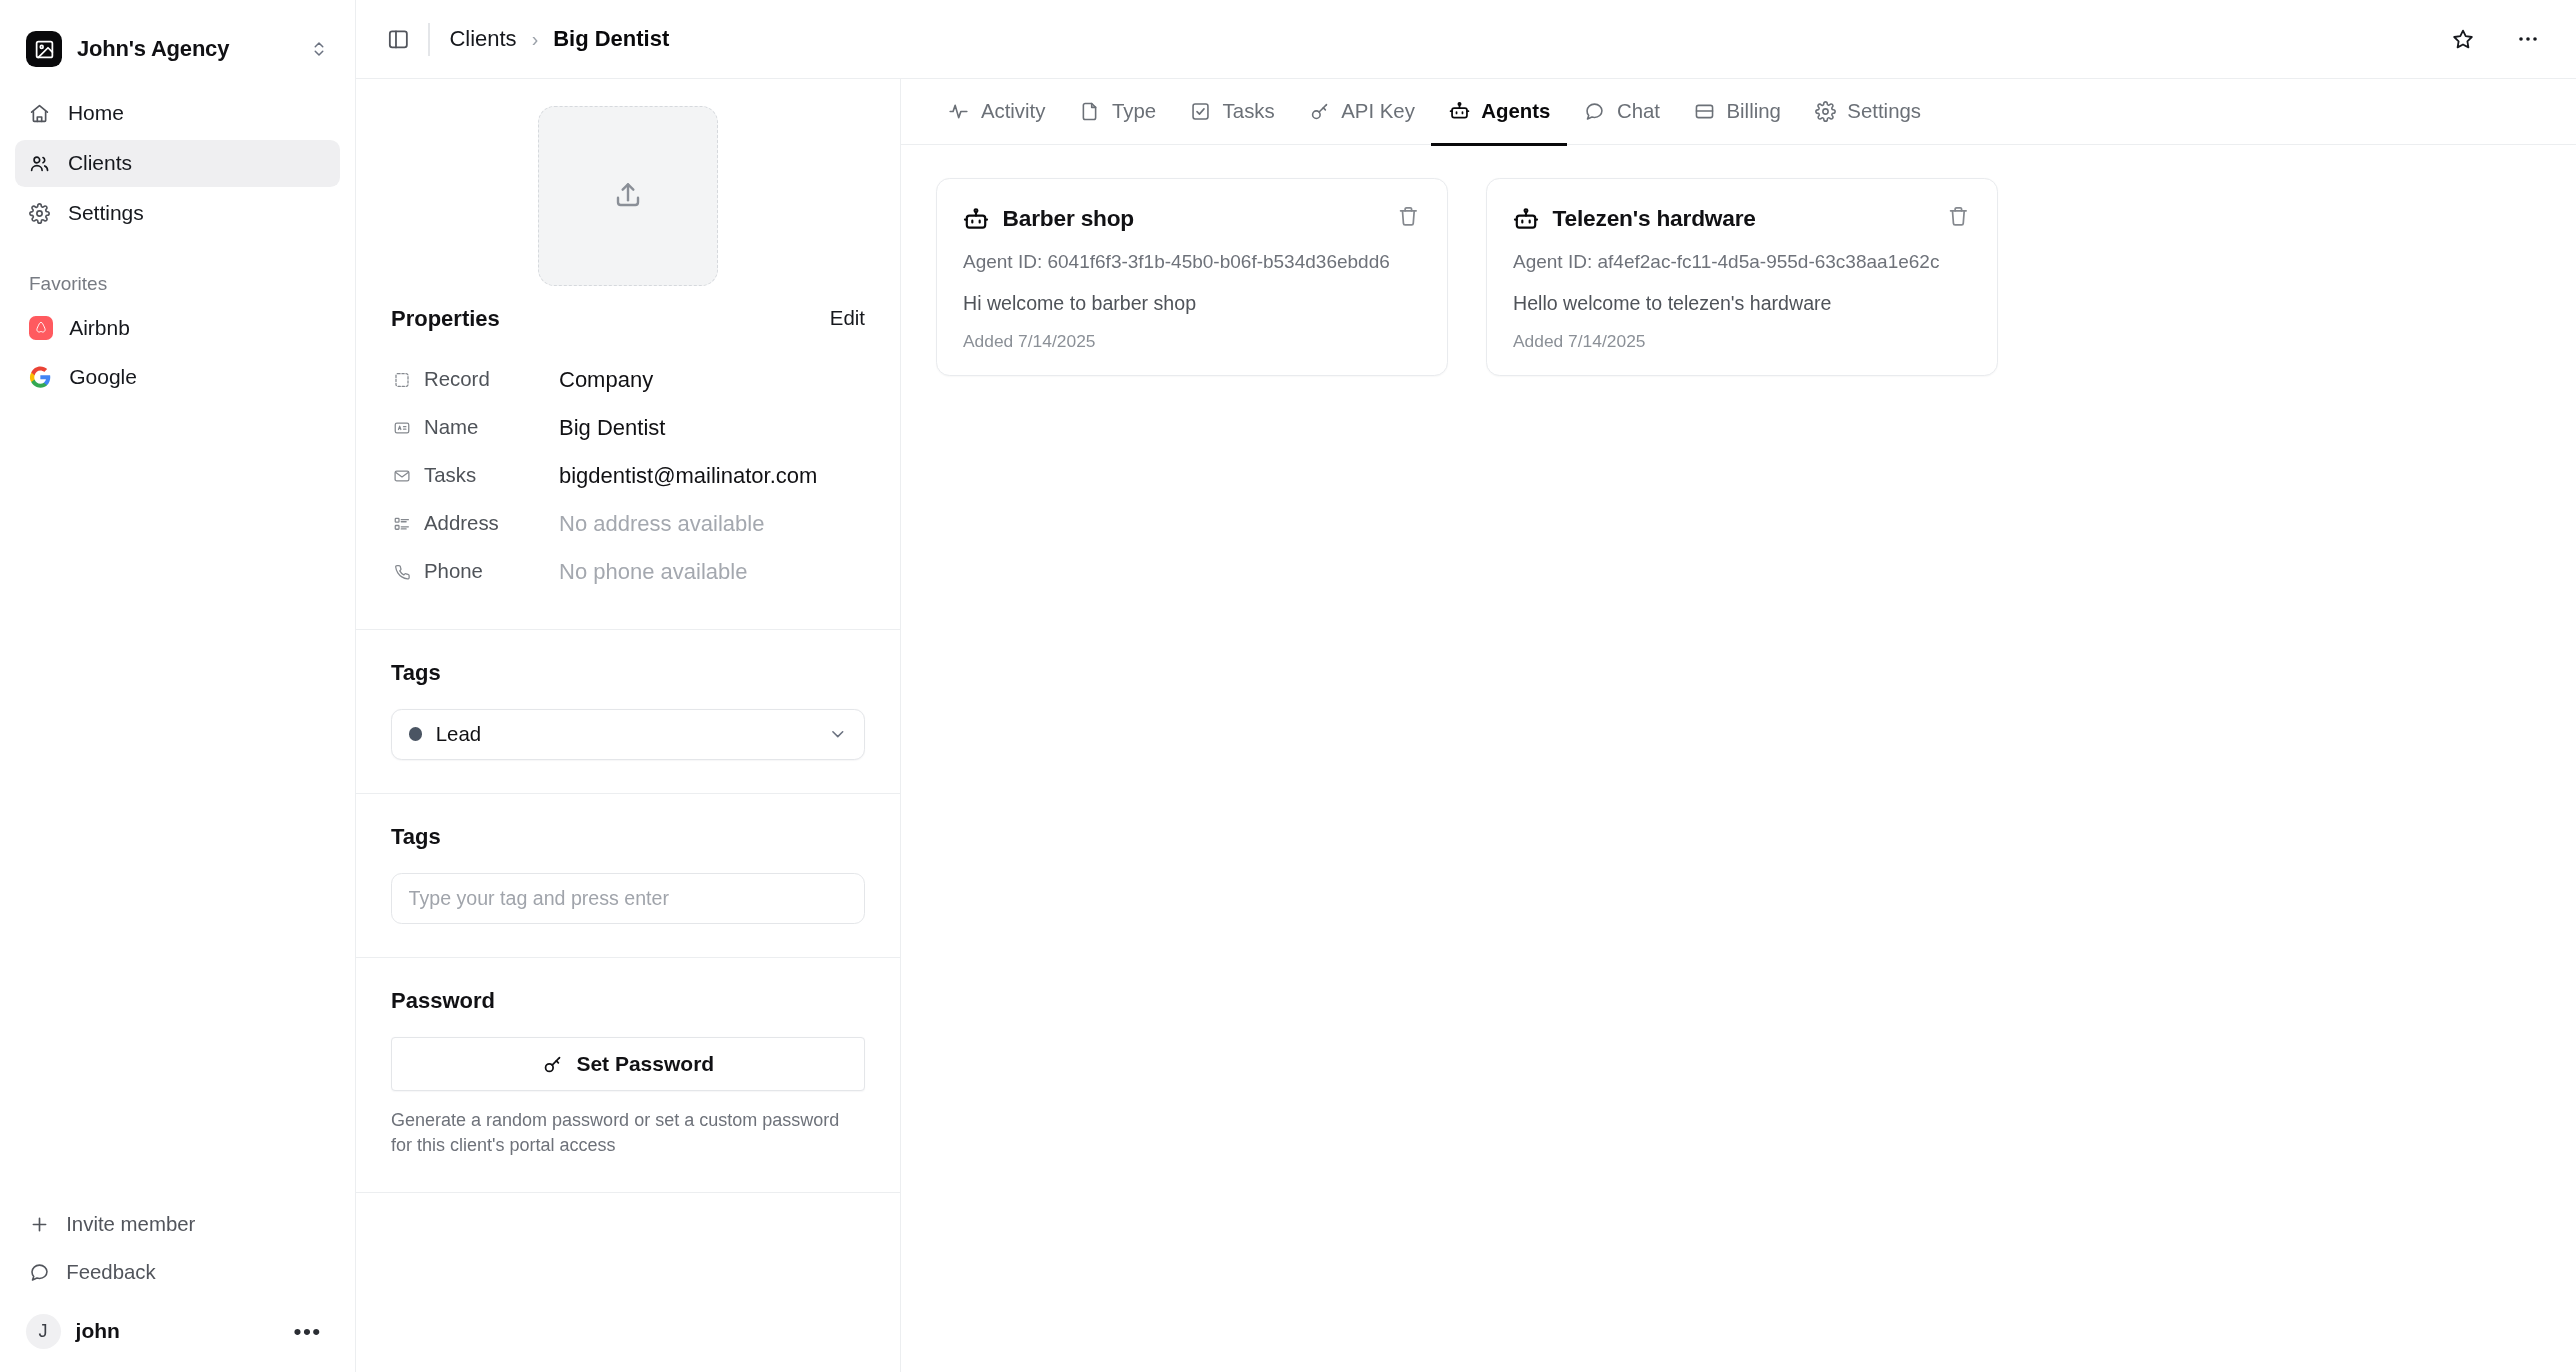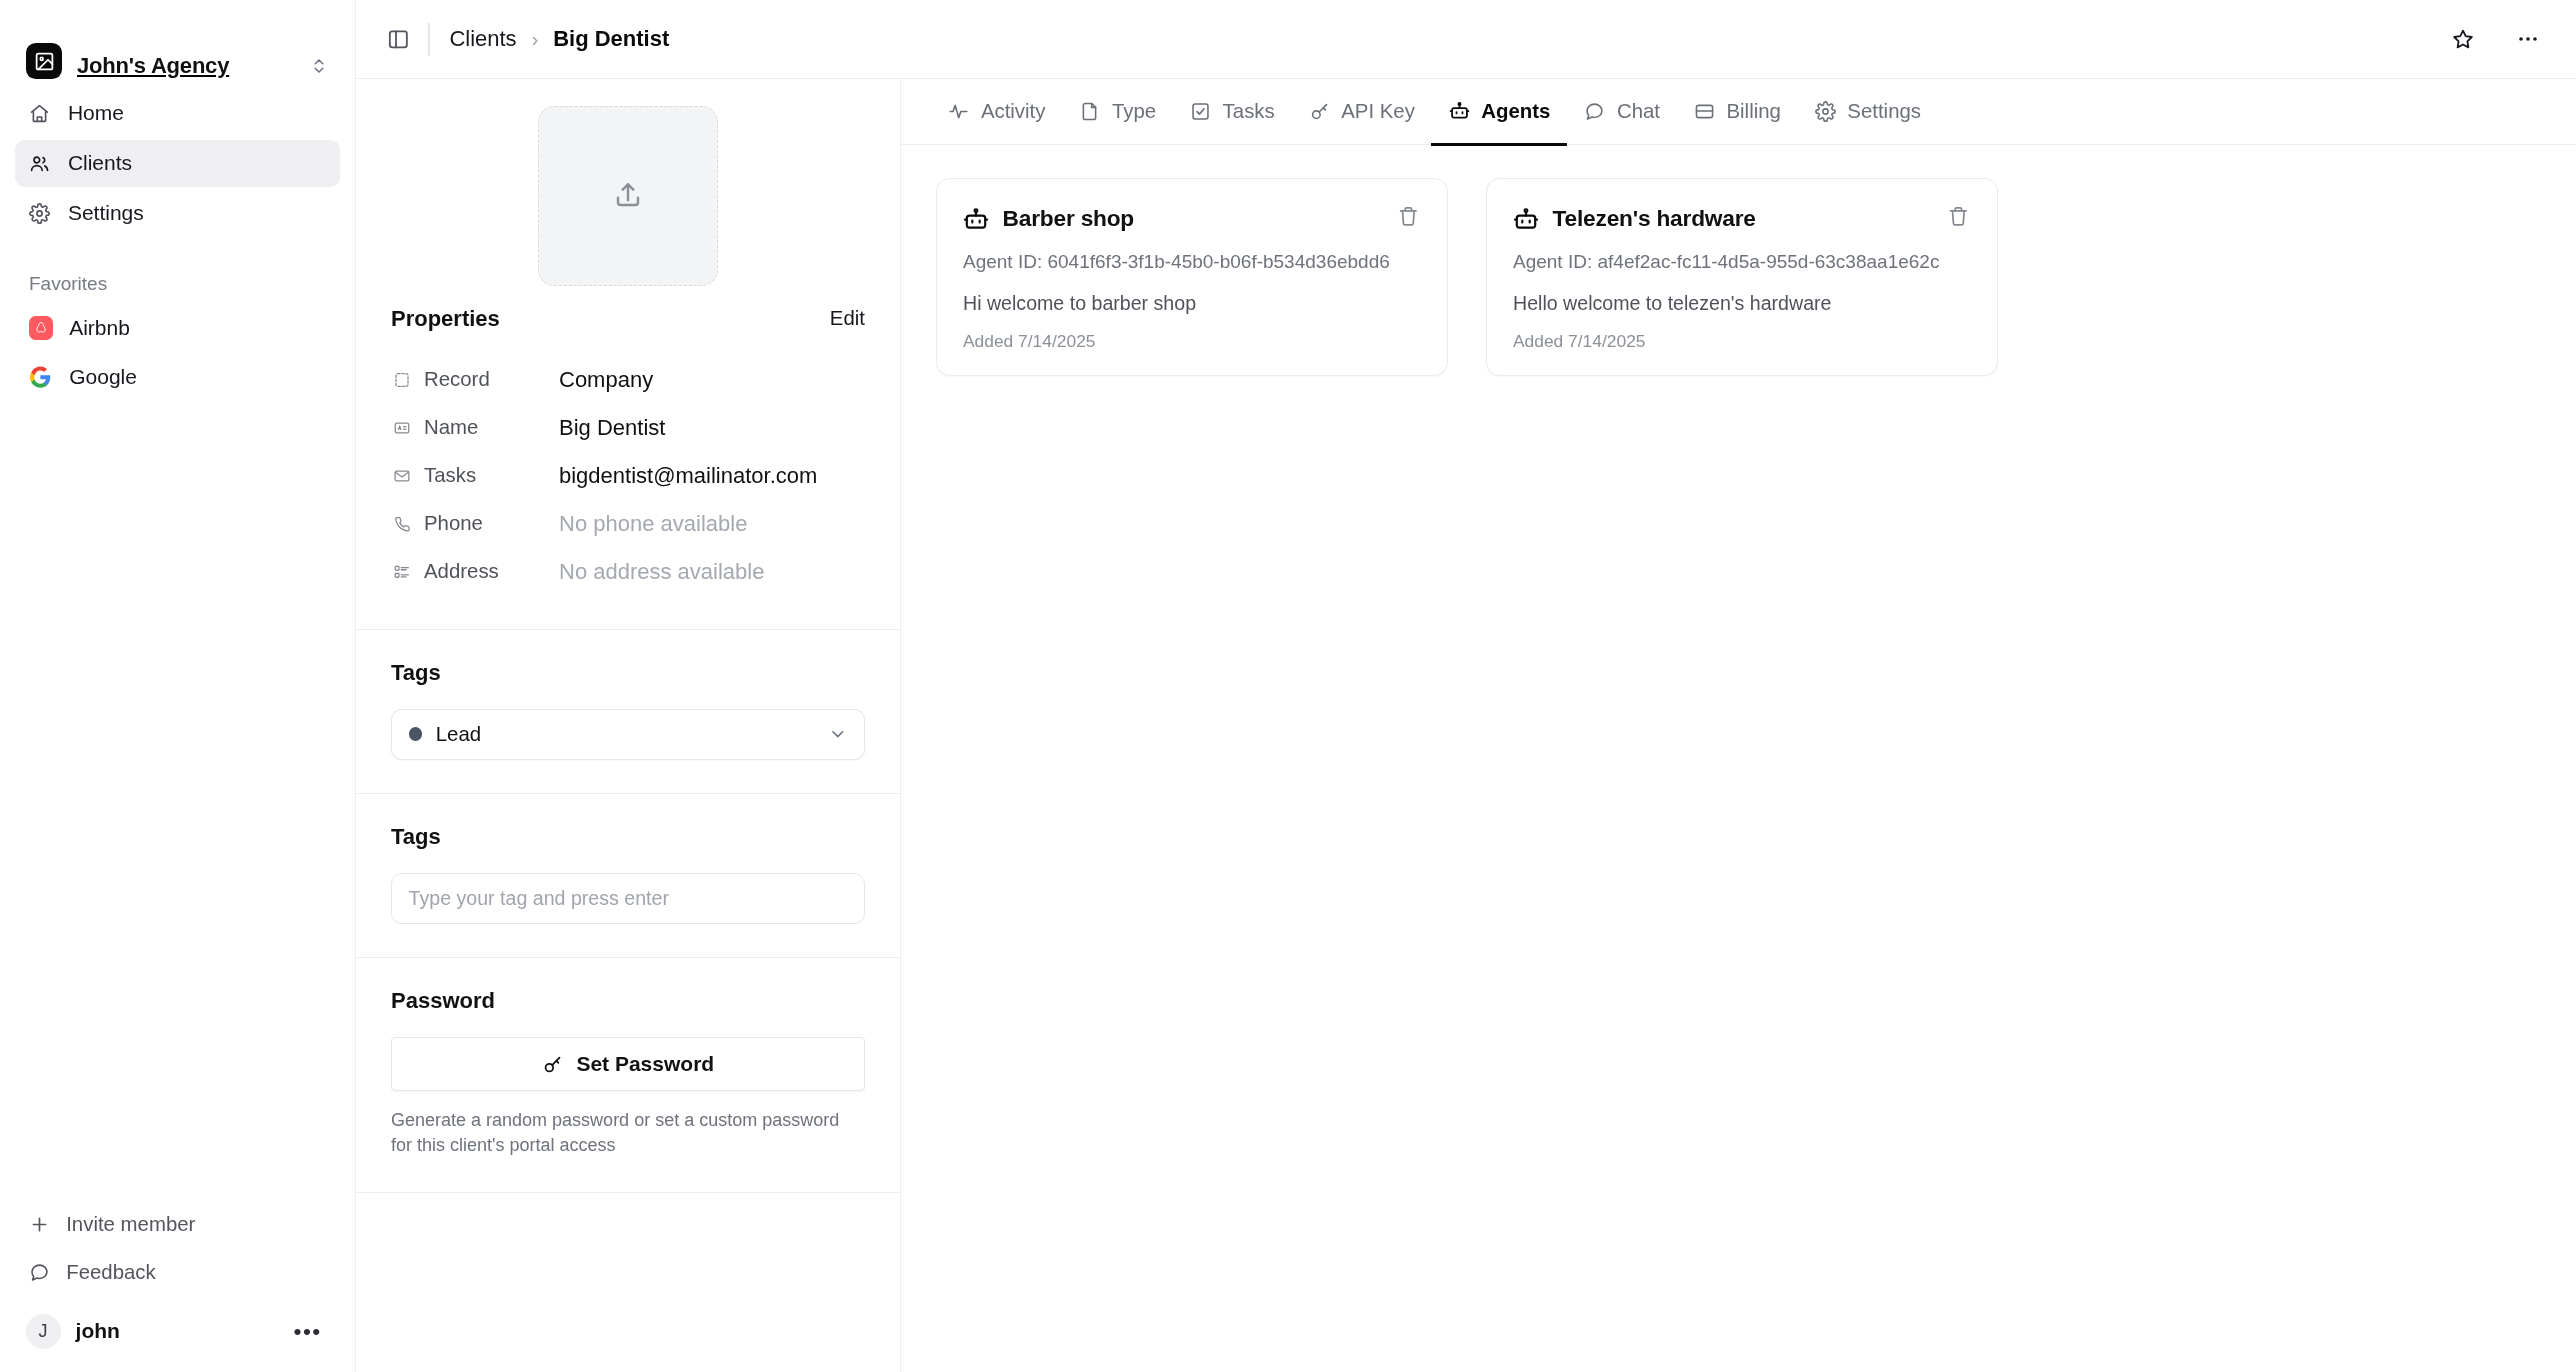--- a/index.html
+++ b/index.html
@@ -15,25 +15,24 @@
   
   .sidebar {
     width: 356px; height: 100%;
     background: #ffffff;
     border-right: 1.5px solid #eceef0;
     display: flex; flex-direction: column;
     flex: 0 0 356px;
     position: relative;
   }
   .side-header {
-    display: flex; align-items: flex-end;
+    display: flex; align-items: center;
     padding: 19.6px 22.7px 0 26px;
     height: 79px;
     gap: 15px;
-    text-decoration: underline;
   }
   .brand-logo {
     width: 36px; height: 36px; border-radius: 9.8px;
     background: #09090b; color: #fff;
     display: flex; align-items: center; justify-content: center;
     flex: 0 0 36px;
   }
   .brand-name {
     font-size: 22px; font-weight: 700; color: #111114;
     letter-spacing: -0.2px; flex: 1; white-space: nowrap;
@@ -395,40 +394,40 @@
               </span>
               <span>Tasks</span>
             </div>
             <div class="prop-value">bigdentist@mailinator.com</div>
           </div>
 
           <div class="prop-row">
             <div class="prop-label">
               <span class="ic">
                 <svg width="18" height="18" viewBox="0 0 24 24" fill="none" stroke="currentColor" stroke-width="1.7" stroke-linecap="round" stroke-linejoin="round">
+                    <rect x="3" y="4.5" width="5" height="5" rx="1"></rect>
+                    <rect x="3" y="14" width="5" height="5" rx="1"></rect>
+                    <path d="M11 6.2h9.5M11 9h6.5M11 15.8h9.5M11 18.5h6.5"></path>
+                  </svg>
+              </span>
+              <span>Address</span>
+            </div>
+            <div class="prop-value empty">No address available</div>
+          </div>
+
+          <div class="prop-row">
+            <div class="prop-label">
+              <span class="ic">
+                <svg width="18" height="18" viewBox="0 0 24 24" fill="none" stroke="currentColor" stroke-width="1.7" stroke-linecap="round" stroke-linejoin="round">
                     <path d="M21.5 16.9v2.6a1.8 1.8 0 01-2 1.8 17.8 17.8 0 01-7.7-2.8 17.4 17.4 0 01-5.4-5.4A17.8 17.8 0 013.6 5.4a1.8 1.8 0 011.8-2H8a1.8 1.8 0 011.8 1.5c.1.9.35 1.8.7 2.6a1.8 1.8 0 01-.4 1.9l-1.1 1.1a14 14 0 005.4 5.4l1.1-1.1a1.8 1.8 0 011.9-.4c.8.35 1.7.6 2.6.7a1.8 1.8 0 011.5 1.8z"></path>
                   </svg>
               </span>
               <span>Phone</span>
             </div>
             <div class="prop-value empty">No phone available</div>
-          </div>
-
-          <div class="prop-row">
-            <div class="prop-label">
-              <span class="ic">
-                <svg width="18" height="18" viewBox="0 0 24 24" fill="none" stroke="currentColor" stroke-width="1.7" stroke-linecap="round" stroke-linejoin="round">
-                    <rect x="3" y="4.5" width="5" height="5" rx="1"></rect>
-                    <rect x="3" y="14" width="5" height="5" rx="1"></rect>
-                    <path d="M11 6.2h9.5M11 9h6.5M11 15.8h9.5M11 18.5h6.5"></path>
-                  </svg>
-              </span>
-              <span>Address</span>
-            </div>
-            <div class="prop-value empty">No address available</div>
           </div>
         </div>
 
         <div class="divider"></div>
 
         <div class="sec">
           <div class="sec-title">Tags</div>
           <div class="select-ctl">
             <span class="stage-dot" style="background:#4b5563"></span>
             <span class="select-val">Lead</span>

